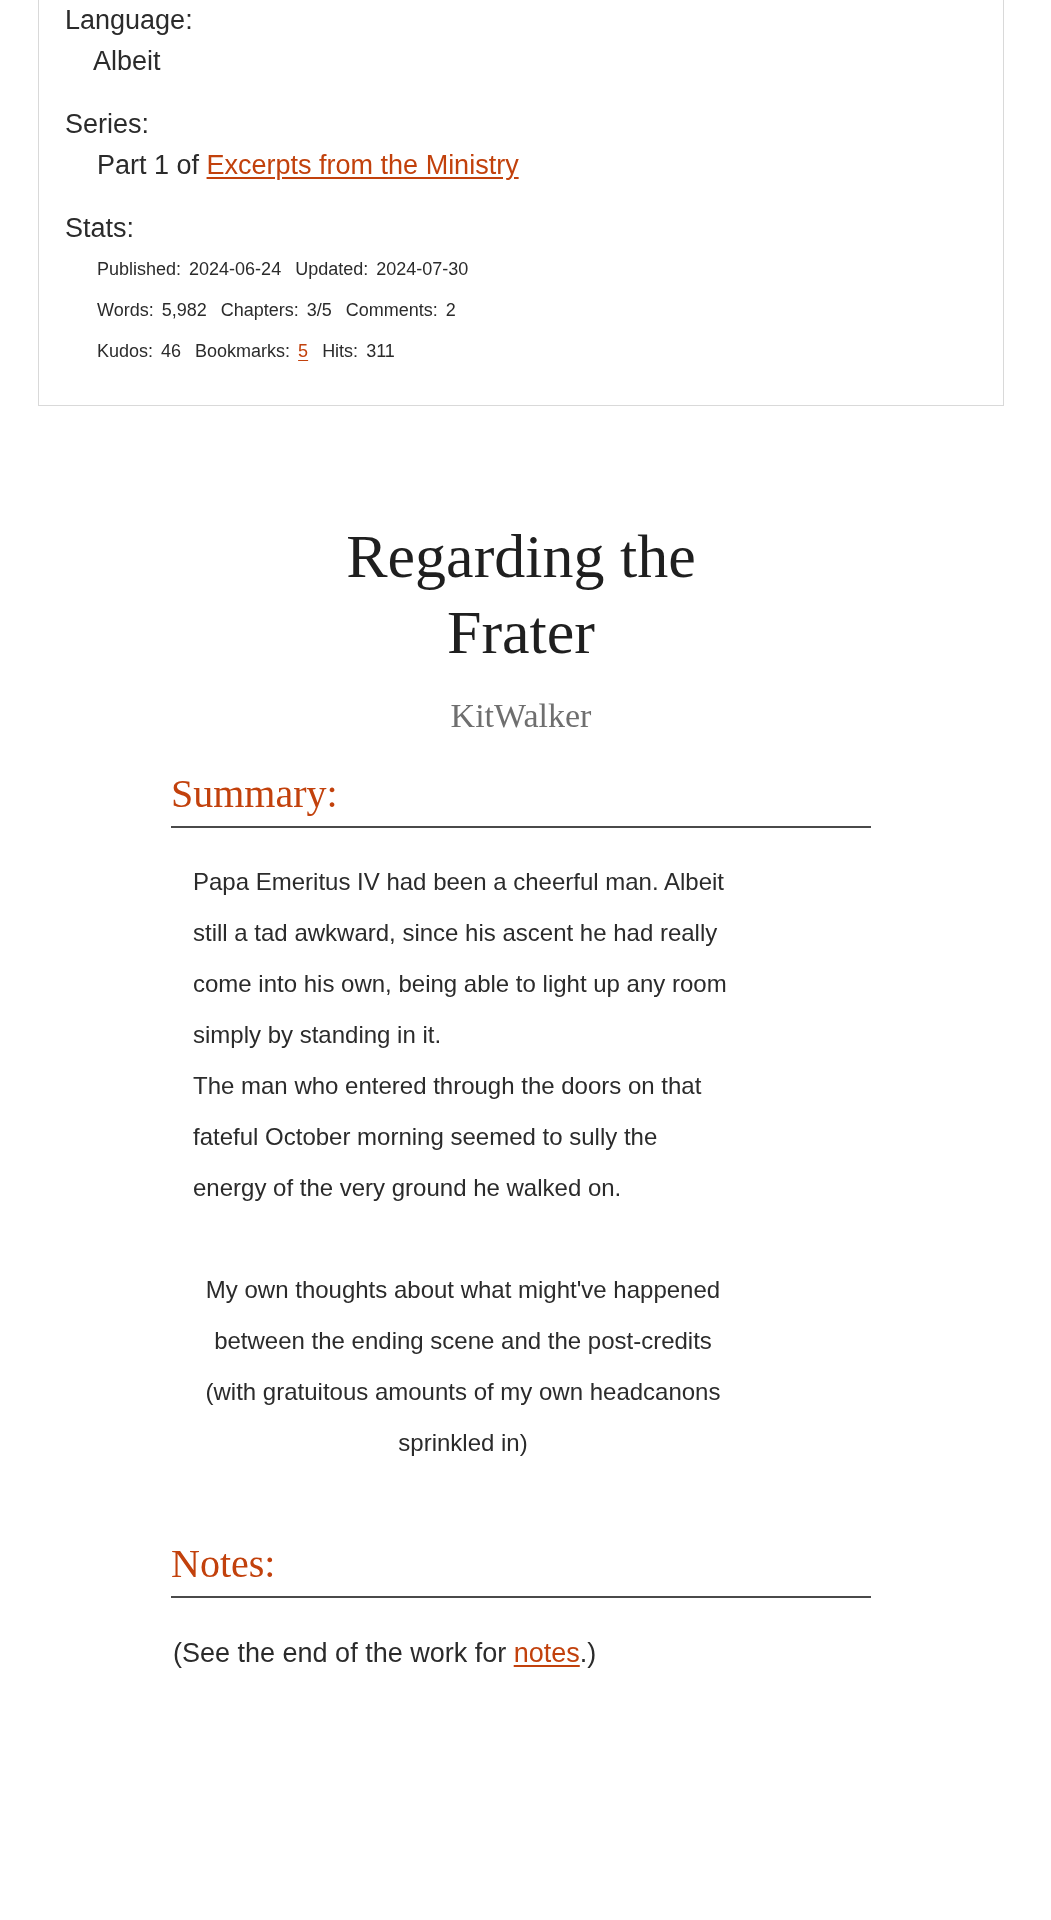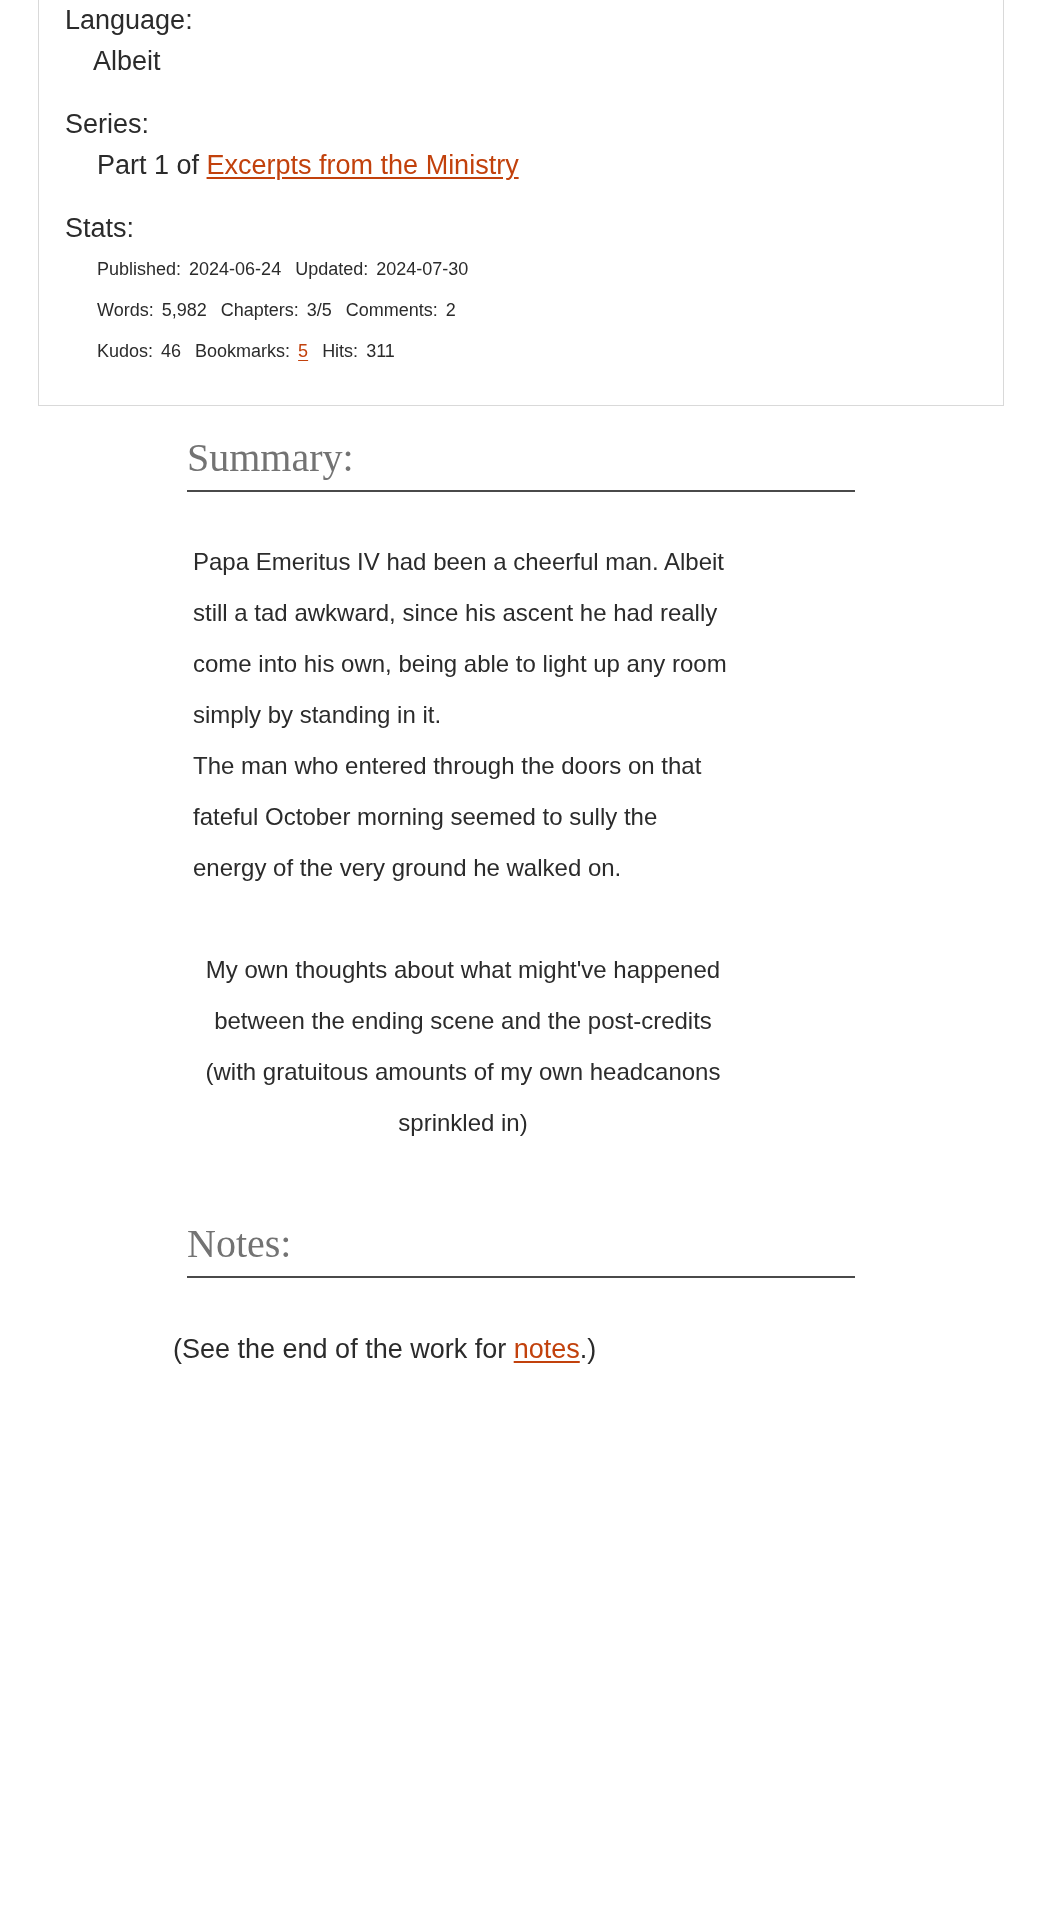--- a/index.html
+++ b/index.html
@@ -99,24 +99,24 @@
     max-width: 700px;
   }
   .module.summary { margin-top: 28px; }
   .module.notes { margin-top: 72px; }
 
   .module-heading {
     font-family: "Liberation Serif", serif;
     font-size: 40px;
     line-height: 48px;
     font-weight: 400;
-    color: #737373;
+    color: #c2410c;
     border-bottom: 2px solid #4a4a4a;
     padding: 0 0 8px 0;
-    margin: 16px;
+    margin: 0;
   }
 
   .module-body {
     padding: 28px 0 0 22px;
   }
   .module-body p {
     margin: 0;
     font-size: 24px;
     line-height: 51px;
     color: #2b2b2b;
@@ -160,20 +160,24 @@
         <span class="stat-label">Words:</span><span class="sp-sm"></span><span class="stat-num">5,982</span><span class="sp"></span><span class="stat-label">Chapters:</span><span class="sp-sm"></span><span class="stat-num">3/5</span><span class="sp"></span><span class="stat-label">Comments:</span><span class="sp-sm"></span><span class="stat-num">2</span>
       </div>
 
       <div class="stat-line">
         <span class="stat-label">Kudos:</span><span class="sp-sm"></span><span class="stat-num">46</span><span class="sp"></span><span class="stat-label">Bookmarks:</span><span class="sp-sm"></span><a class="link" href="#">5</a><span class="sp"></span><span class="stat-label">Hits:</span><span class="sp-sm"></span><span class="stat-num">311</span>
       </div>
     </div>
 
   </div>
 
+  <div class="work-head">
+    <h1 class="work-title">Regarding the Frater</h1>
+    <div class="byline">KitWalker</div>
+  </div>
 
   <div class="module summary">
     <h3 class="module-heading">Summary:</h3>
     <div class="module-body">
       <p>Papa Emeritus IV had been a cheerful man. Albeit still a tad awkward, since his ascent he had really come into his own, being able to light up any room simply by standing in it.</p>
       <p>The man who entered through the doors on that fateful October morning seemed to sully the energy of the very ground he walked on.</p>
       <p class="spaced">My own thoughts about what might've happened between the ending scene and the post-credits (with gratuitous amounts of my own headcanons sprinkled in)</p>
     </div>
   </div>
 

